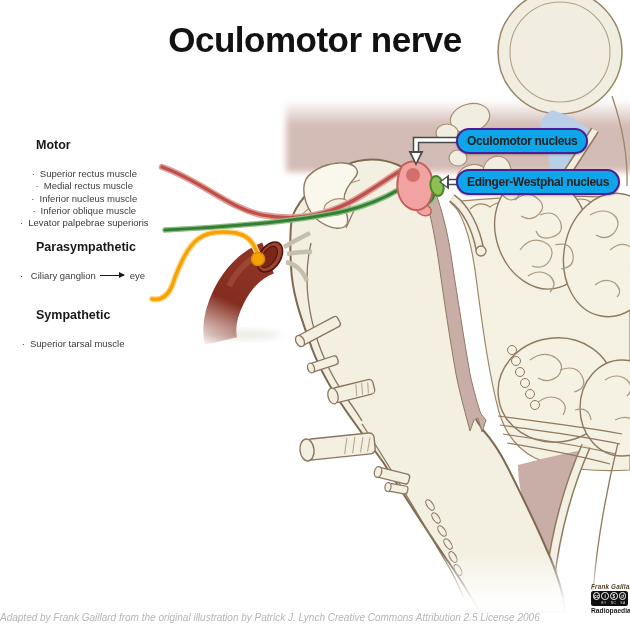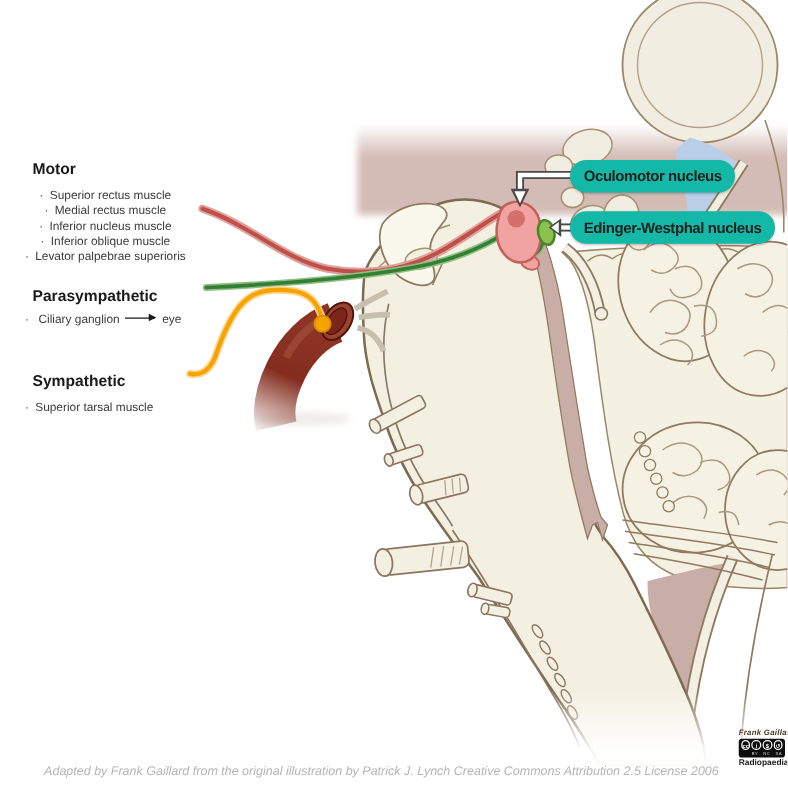--- a/index.html
+++ b/index.html
@@ -2,59 +2,60 @@
 <html><head>
 <meta charset="utf-8">
 <style>
   html,body{margin:0;padding:0;background:#fff;}
   .canvas{position:relative;width:630px;height:630px;background:#fff;overflow:hidden;
           font-family:"Liberation Sans","DejaVu Sans",sans-serif;}
   .illustration{position:absolute;left:0;top:0;width:630px;height:630px;}
   .page-title{position:absolute;left:0;top:20px;width:630px;margin:0;text-align:center;
               font-size:35px;font-weight:700;color:#121212;letter-spacing:-0.5px;}
   .legend{position:absolute;color:#3b3b3b;}
-  .legend h2{margin:6px;font-size:12.5px;font-weight:700;color:#1a1a1a;}
+  .legend h2{margin:16px;font-size:12.5px;font-weight:700;color:#1a1a1a;}
   .legend ul{list-style:none;margin:9px 0 0 0;padding:0;text-align:center;}
   .legend li{font-size:9.5px;line-height:12.3px;white-space:nowrap;}
   .legend li::before{content:"·";margin-right:5px;color:#3b3b3b;}
   .legend-motor{left:20px;top:122px;}
   .legend-para{left:20px;top:224px;}
   .legend-symp{left:20px;top:292px;}
   .pathway{font-size:9.5px;white-space:nowrap;}
   .pathway::before{content:"·";margin-right:5px;}
   .path-arrow{display:inline-block;position:relative;width:24px;height:1.4px;
               background:#1a1a1a;vertical-align:middle;margin:0 6px 2px 4px;}
   .path-arrow::after{content:"";position:absolute;right:-1px;top:-3.2px;width:0;height:0;
               border-left:6px solid #1a1a1a;border-top:3.9px solid transparent;
               border-bottom:3.9px solid transparent;}
-  .callout{position:absolute;background:#14b8a6;border:2px solid #14b8a6;border-radius:13px;
+  .callout{position:absolute;background:#0ea5e9;border:2px solid #4c1d95;border-radius:13px;
            padding:4px 9px;font-size:12px;font-weight:700;color:#222;white-space:nowrap;
            letter-spacing:-0.35px;box-shadow:0 1px 2px rgba(0,0,0,0.25);}
   .callout-1{left:456px;top:128px;}
   .callout-2{left:456px;top:169px;}
-  .attribution{position:absolute;left:0;top:612px;width:575px;text-align:right;
+  .attribution{position:absolute;left:0;top:612px;width:575px;text-align:left;
                font-size:10px;font-style:italic;color:#b5b5b5;}
   .branding{position:absolute;left:591px;top:583px;width:38px;text-align:center;}
   .signature{font-size:6.3px;font-weight:700;font-style:italic;color:#4e3a20;
              white-space:nowrap;letter-spacing:0.2px;}
   .cc-bar{margin-top:1px;width:37px;height:15px;background:#0e0e0e;border-radius:2.5px;
           display:flex;flex-direction:column;align-items:center;justify-content:center;}
   .cc-row{display:flex;gap:1px;}
   .cc-circle{width:7.6px;height:7.6px;border-radius:50%;background:#0e0e0e;border:1px solid #fff;
              color:#fff;font-size:4.6px;font-weight:700;line-height:7.4px;text-align:center;
              box-sizing:border-box;}
   .cc-labels{display:flex;gap:4px;margin-top:0.5px;font-size:3.4px;color:#cfcfcf;
              letter-spacing:0.4px;margin-left:8px;}
   .site-name{margin-top:1px;font-size:6.7px;font-weight:700;color:#1a1a1a;white-space:nowrap;}
 </style>
 </head>
 <body>
 
 <div class="canvas">
 
+  <h1 class="page-title">Oculomotor nerve</h1>
 
   <svg class="illustration" viewBox="0 0 630 630" xmlns="http://www.w3.org/2000/svg">
     <defs>
       <linearGradient id="gMuscle" gradientUnits="userSpaceOnUse" x1="258" y1="255" x2="214" y2="352">
         <stop offset="0" stop-color="#8f3526"></stop>
         <stop offset="0.5" stop-color="#842d1f"></stop>
         <stop offset="1" stop-color="#842d1f" stop-opacity="0"></stop>
       </linearGradient>
       <linearGradient id="gFadeBottom" x1="0" y1="0" x2="0" y2="1">
         <stop offset="0" stop-color="#ffffff" stop-opacity="0"></stop>

